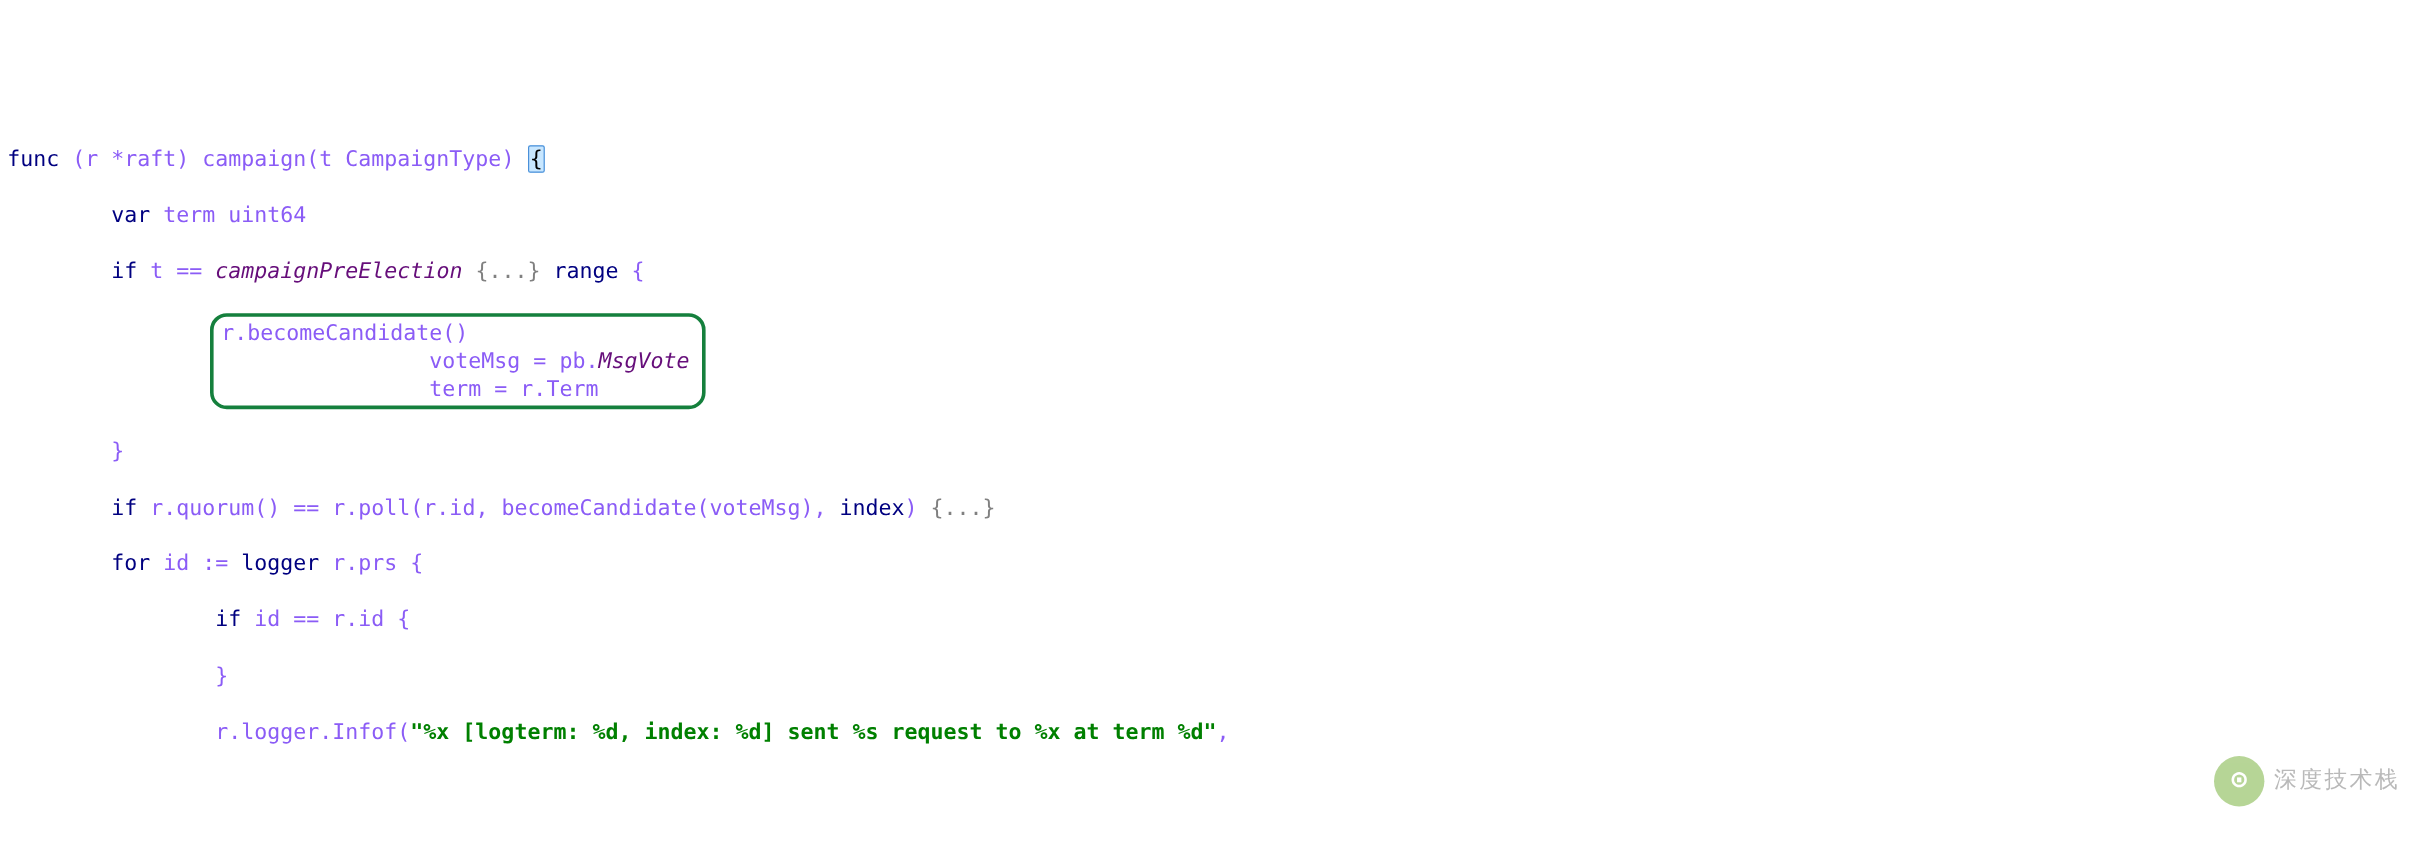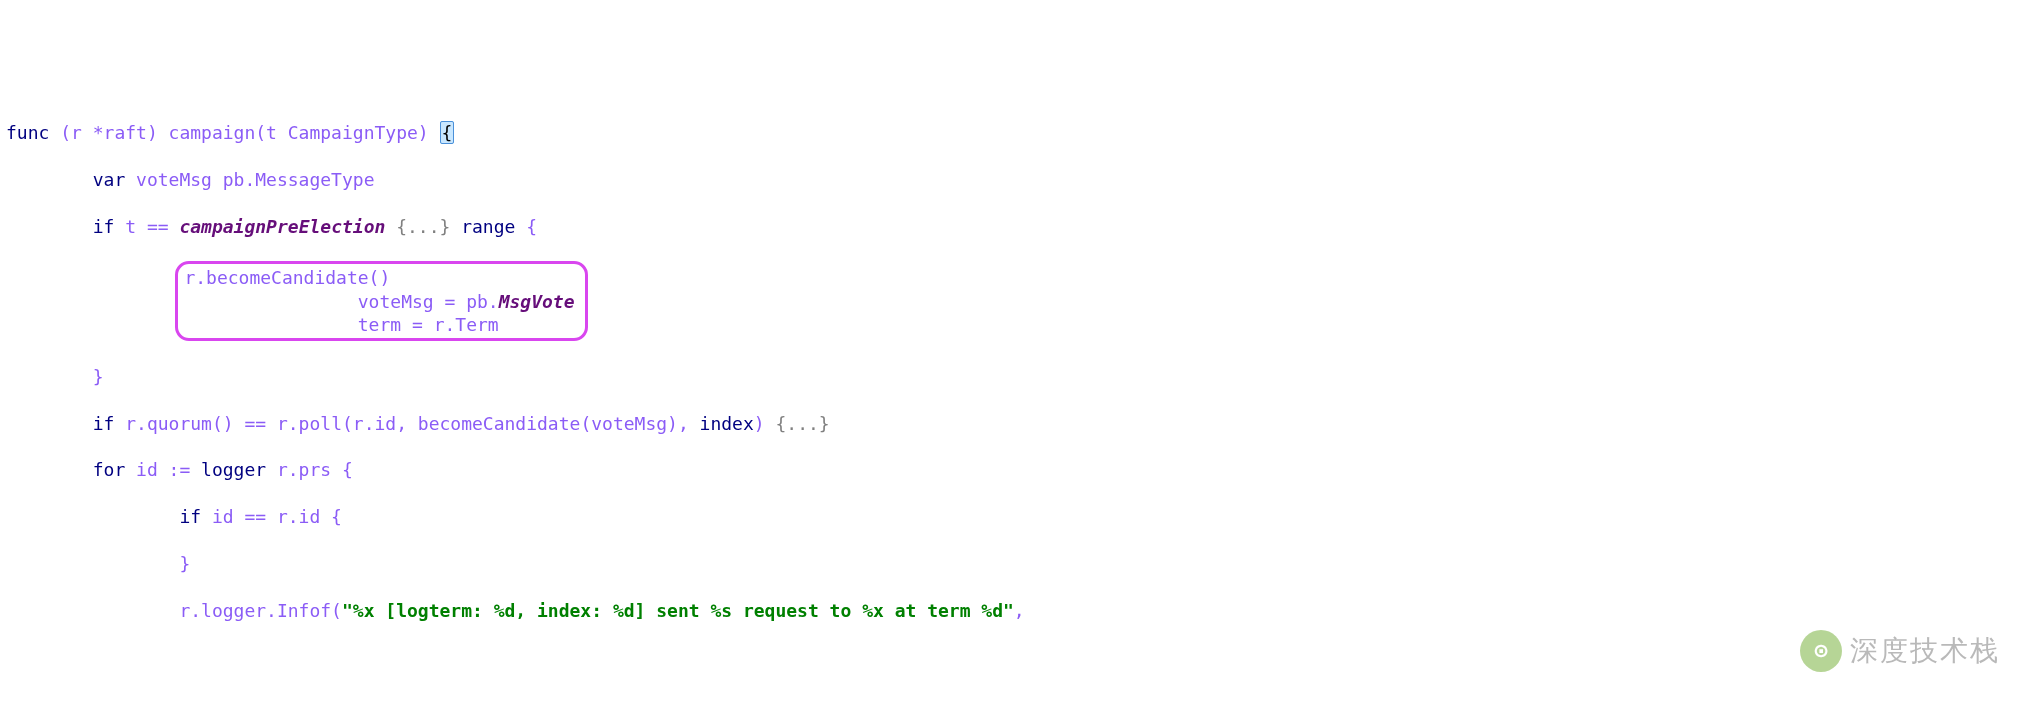--- a/index.html
+++ b/index.html
@@ -7,28 +7,28 @@
     background: #ffffff;
     font-family: "Menlo", "Consolas", "DejaVu Sans Mono", monospace;
     font-size: 18px;
     line-height: 1.3;
     white-space: pre;
     padding: 4px 0 4px 6px;
     color: #000;
   }
   .line { display: block; }
   .kw { color: #000080; font-weight: normal; }      
-  .ident { color: #660e7a; font-style: italic; font-weight: bold; } 
+  .ident { color: #660e7a; font-style: italic; font-weight: normal; } 
   .fold { color: #808080; }                        
   .str { color: #008000; font-weight: bold; }      
   .plain { color: #8b5cf6; }
 
   .redbox1 {
     display: inline-block;
-    border: 3px solid #d946ef;
+    border: 3px solid #15803d;
     border-radius: 14px;
     padding: 2px 10px 2px 6px;
     margin-left: -4px;
   }
   .hlbrace {
     background: #c8e7ff;
     border: 1px solid #4a90d9;
     border-radius: 2px;
     padding: 0 1px;
   }
@@ -44,32 +44,32 @@
   }
   .wm-circle {
     width: 42px; height: 42px; border-radius: 50%;
     background: #7cb342;
     display: flex; align-items: center; justify-content: center;
     color: #fff; font-size: 22px; font-weight: bold;
   }
   .wm-text {
     color: #808080;
     font-family: sans-serif;
-    font-size: 28px;
+    font-size: 19px;
     letter-spacing: 2px;
   }
 </style>
 </head>
 <body>
 
 
 
 <div>
 <span class="line"><span class="kw">func</span><span class="plain"> (r *raft) campaign(t CampaignType) </span><span class="hlbrace">{</span></span>
-<span class="line"><span>        </span><span class="kw">var</span><span class="plain"> voteMsg pb.MessageType</span></span>
+<span class="line"><span>        </span><span class="kw">var</span><span class="plain"> term uint64</span></span>
 <span class="line"><span>        </span><span class="kw">if</span><span class="plain"> t == </span><span class="ident">campaignPreElection</span><span> </span><span class="fold">{...}</span><span class="kw"> range </span><span class="plain">{</span></span>
 <span class="line"><span>                </span><span class="redbox1"><span class="plain">r.becomeCandidate()</span>
 <span>                </span><span class="plain">voteMsg = pb.</span><span class="ident">MsgVote</span>
 <span>                </span><span class="plain">term = r.Term</span></span></span>
 <span class="line"><span>        </span><span class="plain">}</span></span>
 <span class="line"><span>        </span><span class="kw">if</span><span class="plain"> r.quorum() == r.poll(r.id, becomeCandidate(voteMsg), </span><span class="kw">index</span><span class="plain">) </span><span class="fold">{...}</span></span>
 <span class="line"><span>        </span><span class="kw">for</span><span class="plain"> id := </span><span class="kw">logger</span><span class="plain"> r.prs {</span></span>
 <span class="line"><span>                </span><span class="kw">if</span><span class="plain"> id == r.id {</span></span>
 <span class="line"><span>                </span><span class="plain">}</span></span>
 <span class="line"><span>                </span><span class="plain">r.logger.Infof(</span><span class="str">"%x [logterm: %d, index: %d] sent %s request to %x at term %d"</span><span class="plain">,</span></span>

